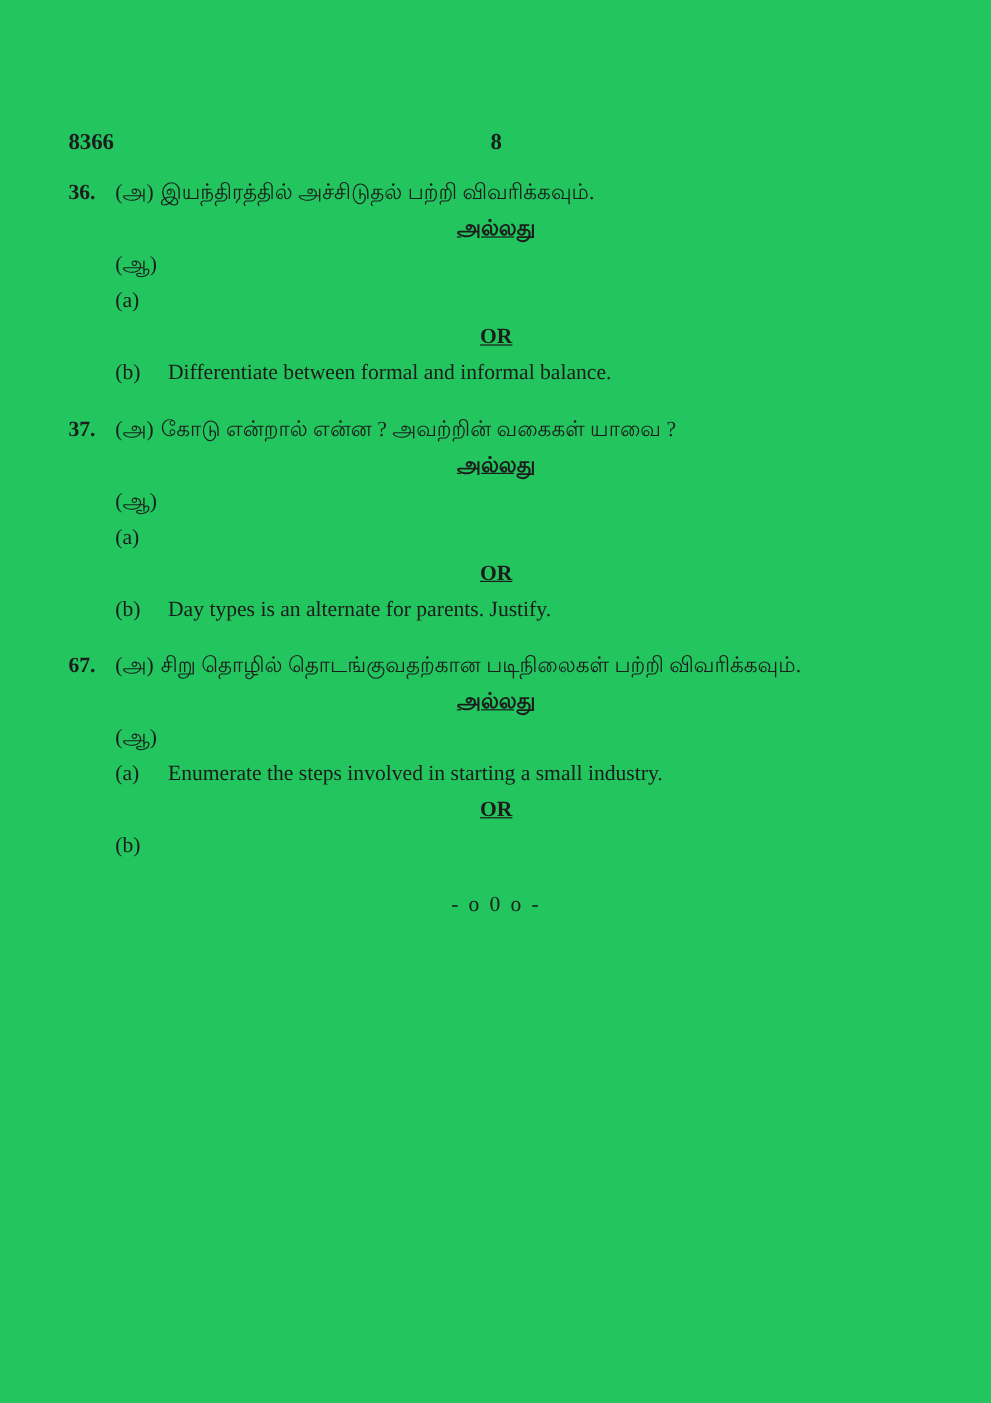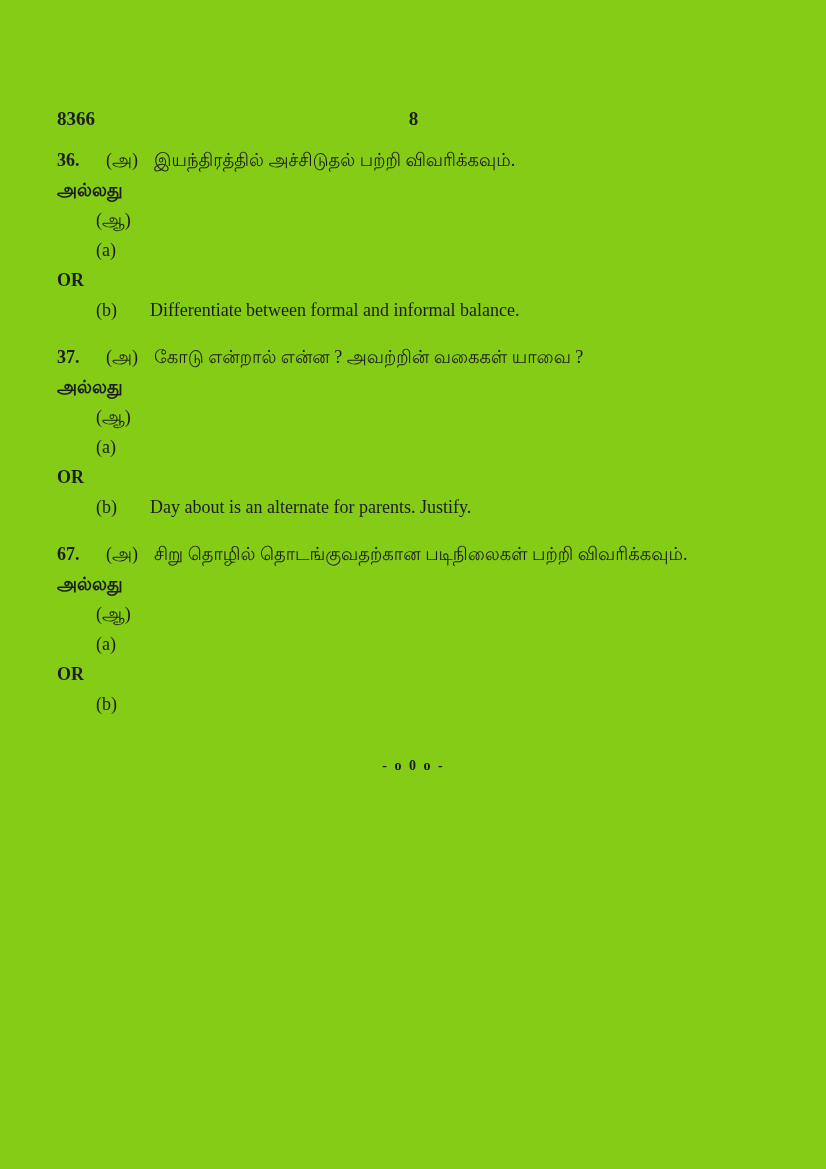--- a/index.html
+++ b/index.html
@@ -4,21 +4,21 @@
 <style>
   html, body {
     margin: 0;
     padding: 0;
     background: #ffffff;
   }
   .page {
     position: relative;
     width: 826px;
     height: 1169px;
-    background: #84cc16;
+    background: #22c55e;
     font-family: "Liberation Serif", "DejaVu Serif", serif;
     color: #1c1c1c;
     overflow: hidden;
   }
   .content {
     position: absolute;
     left: 57px;
     top: 108px;
     width: 713px;
   }
@@ -43,21 +43,20 @@
     font-weight: bold;
     font-size: 19px;
   }
   .question {
     margin-bottom: 27px;
     font-size: 18px;
   }
   .row {
     line-height: 20px;
     margin-bottom: 10px;
-    gap: 10px;
   }
   .q-first {
     display: flex;
     align-items: baseline;
   }
   .q-num {
     flex: 0 0 39px;
     font-weight: bold;
     font-size: 18px;
   }
@@ -68,34 +67,35 @@
   }
   .tamil-label {
     margin-right: 6px;
     white-space: nowrap;
   }
   .eng-label {
     flex: 0 0 44px;
     white-space: nowrap;
   }
   .center {
-    text-align: left;
+    text-align: center;
+    text-decoration: underline;
   }
   .bold {
     font-weight: bold;
   }
   .or-row {
     margin-bottom: 10px;
     line-height: 20px;
   }
   .footer-row {
-    margin-top: 44px;
+    margin-top: 29px;
     text-align: center;
-    font-weight: bold;
-    font-size: 14px;
+    font-weight: normal;
+    font-size: 18px;
     letter-spacing: 2px;
   }
 </style>
 </head>
 <body>
 
 <div class="page">
   <div class="content">
 
     <div class="page-header">
@@ -132,36 +132,37 @@
       <div class="or-row center bold">அல்லது</div>
       <div class="row indent">
         <span class="tamil-label">(ஆ)</span>
       </div>
       <div class="row indent">
         <span class="eng-label">(a)</span>
       </div>
       <div class="or-row center bold">OR</div>
       <div class="row indent">
         <span class="eng-label">(b)</span>
-        <span>Day about is an alternate for parents. Justify.</span>
+        <span>Day types is an alternate for parents. Justify.</span>
       </div>
     </div>
 
     <div class="question">
       <div class="row q-first">
         <span class="q-num">67.</span>
         <span class="tamil-label">(அ)</span>
         <span>சிறு தொழில் தொடங்குவதற்கான படிநிலைகள் பற்றி விவரிக்கவும்.</span>
       </div>
       <div class="or-row center bold">அல்லது</div>
       <div class="row indent">
         <span class="tamil-label">(ஆ)</span>
       </div>
       <div class="row indent">
         <span class="eng-label">(a)</span>
+        <span>Enumerate the steps involved in starting a small industry.</span>
       </div>
       <div class="or-row center bold">OR</div>
       <div class="row indent">
         <span class="eng-label">(b)</span>
       </div>
     </div>
 
     <div class="footer-row">- o 0 o -</div>
 
   </div>

